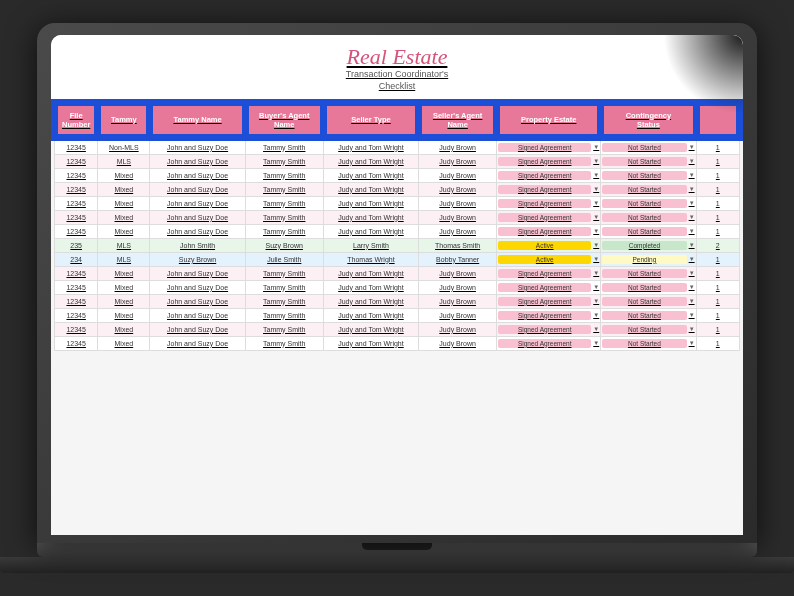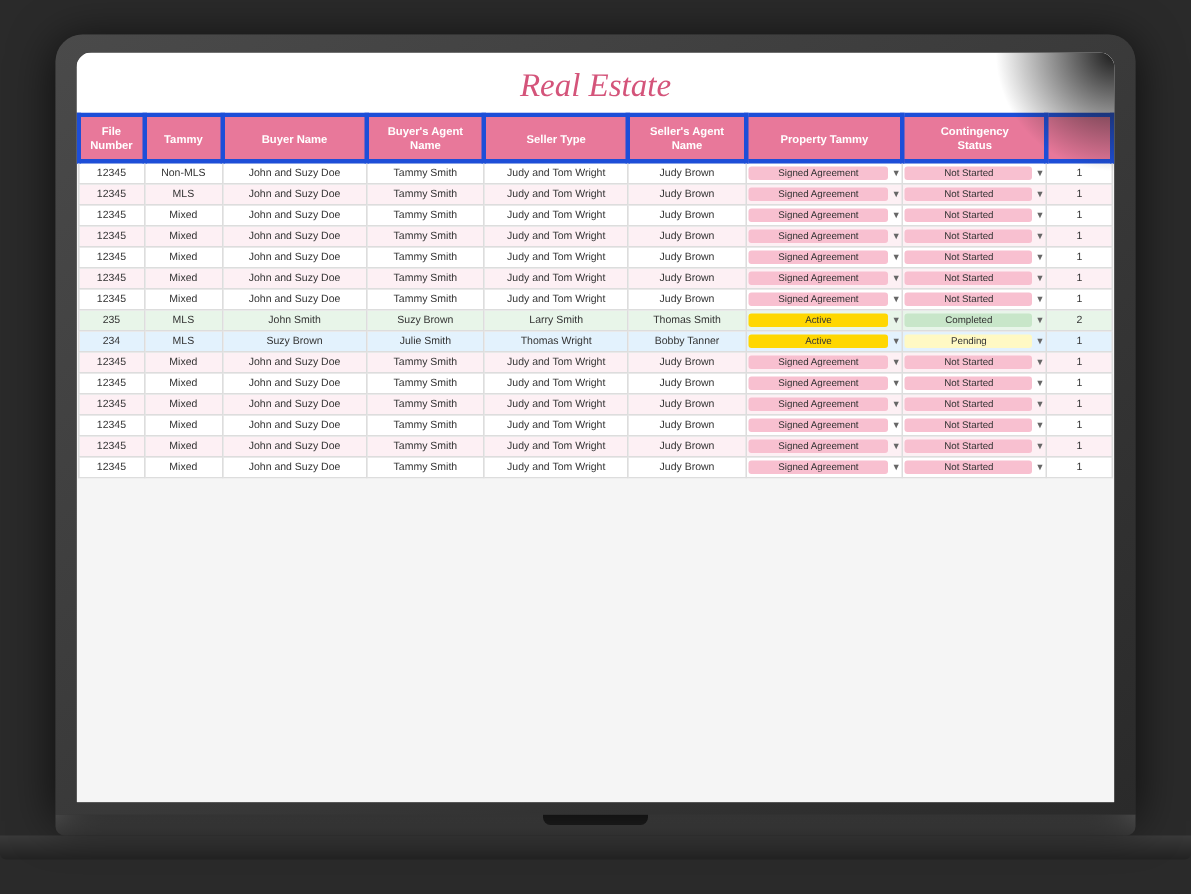--- a/index.html
+++ b/index.html
@@ -25,20 +25,21 @@
       box-shadow: 0 4px 30px rgba(0,0,0,0.7);
     }
 
     .screen-bezel {
       width: 100%;
       height: 100%;
       background: #111;
       border-radius: 10px 10px 0 0;
       overflow: hidden;
       position: relative;
+      text-decoration: underline;
     }
 
     .screen-content {
       width: 100%;
       height: 100%;
       background: #f5f5f5;
       overflow: hidden;
       position: relative;
     }
 
@@ -76,21 +77,21 @@
       font-size: 7.5px;
       table-layout: fixed;
     }
 
     thead th {
       background: #e8789a;
       color: white;
       font-weight: bold;
       text-align: center;
       padding: 5px 2px;
-      border: 3px solid #1d4ed8;
+      border: 7px solid #1d4ed8;
       line-height: 1.2;
       vertical-align: middle;
     }
 
     tbody tr:nth-child(odd) {
       background: #fff;
     }
     tbody tr:nth-child(even) {
       background: #fdf0f4;
     }
@@ -152,44 +153,48 @@
 
 <div style="display:flex; flex-direction:column; align-items:center; width:794px; height:596px; background:#2a2a2a; justify-content:center; position:relative;">
 
   <div class="laptop-outer">
     <div class="screen-bezel">
       <div class="screen-content">
         <div class="dark-corner"></div>
 
         <div class="header-section">
           <div class="title-cursive">Real Estate</div>
+          <div class="title-sub">
+            <span>Transaction Coordinator's</span><br>
+            <span>Checklist</span>
+          </div>
         </div>
 
         <div class="spreadsheet-container">
           <table>
             <colgroup>
               <col class="col-file">
               <col class="col-type">
               <col class="col-buyer">
               <col class="col-buyers-agent">
               <col class="col-seller">
               <col class="col-sellers-agent">
               <col class="col-prop-status">
               <col class="col-cont-status">
               <col class="col-extra">
             </colgroup>
             <thead>
               <tr>
                 <th>File<br>Number</th>
                 <th>Tammy</th>
-                <th>Buyer Name</th>
+                <th>Tammy Name</th>
                 <th>Buyer's Agent<br>Name</th>
                 <th>Seller Type</th>
                 <th>Seller's Agent<br>Name</th>
-                <th>Property Tammy</th>
+                <th>Property Estate</th>
                 <th>Contingency<br>Status</th>
                 <th></th>
               </tr>
             </thead>
             <tbody id="table-body">
             <tr style="background: rgb(255, 255, 255);">
     <td>12345</td>
     <td>Non-MLS</td>
     <td>John and Suzy Doe</td>
     <td>Tammy Smith</td>

